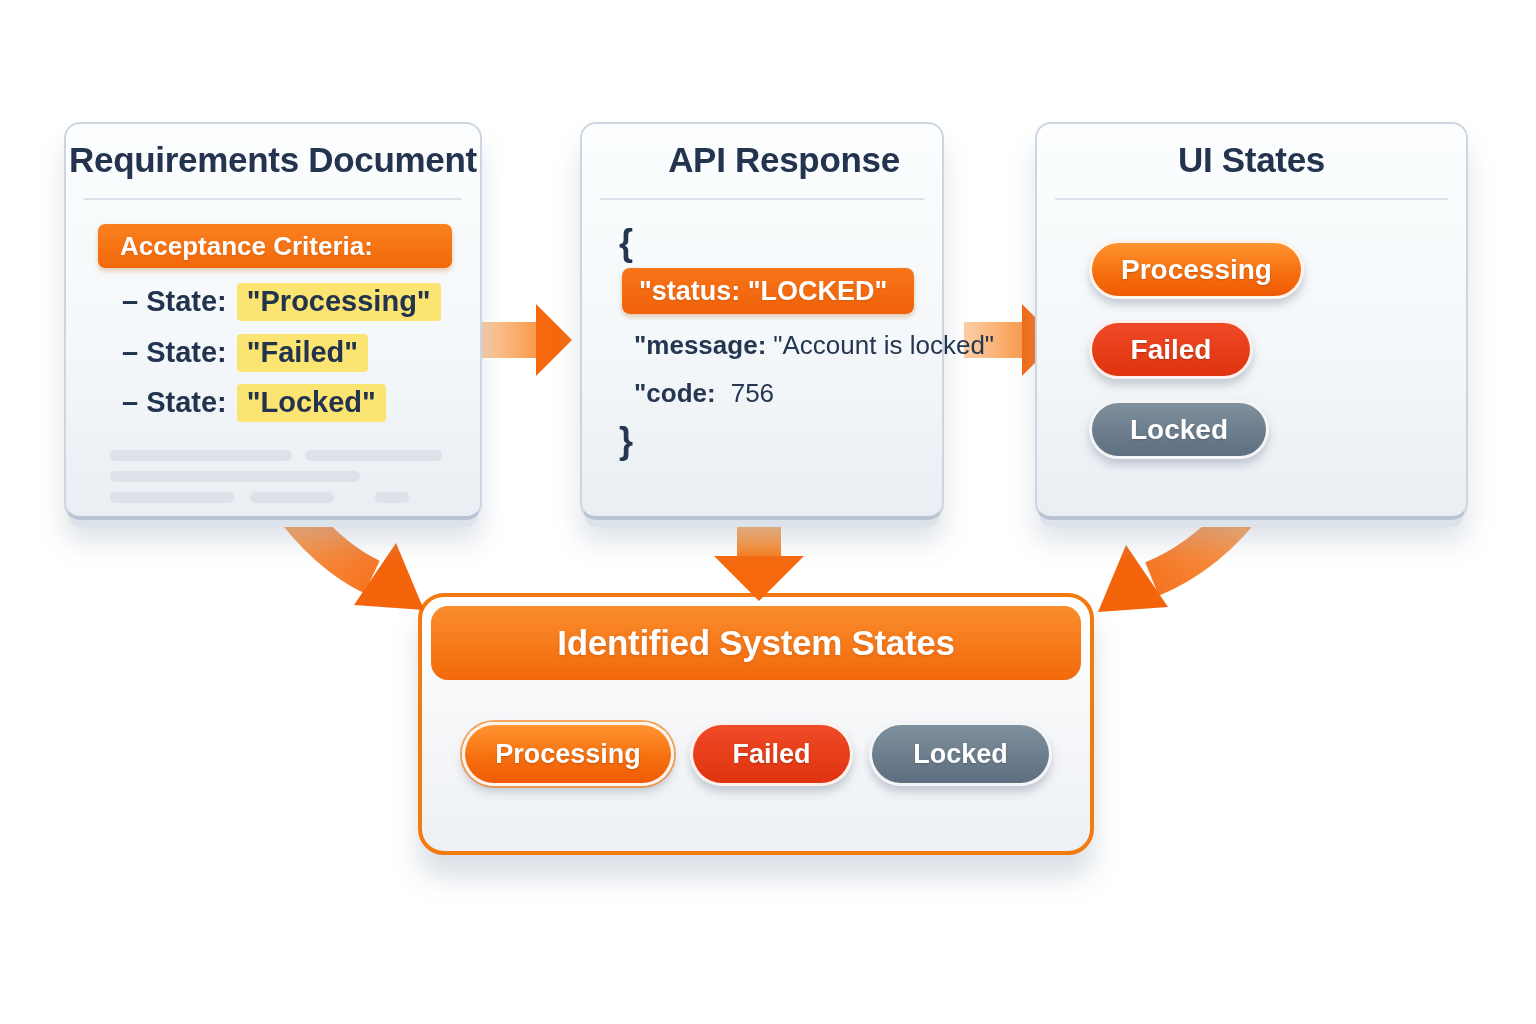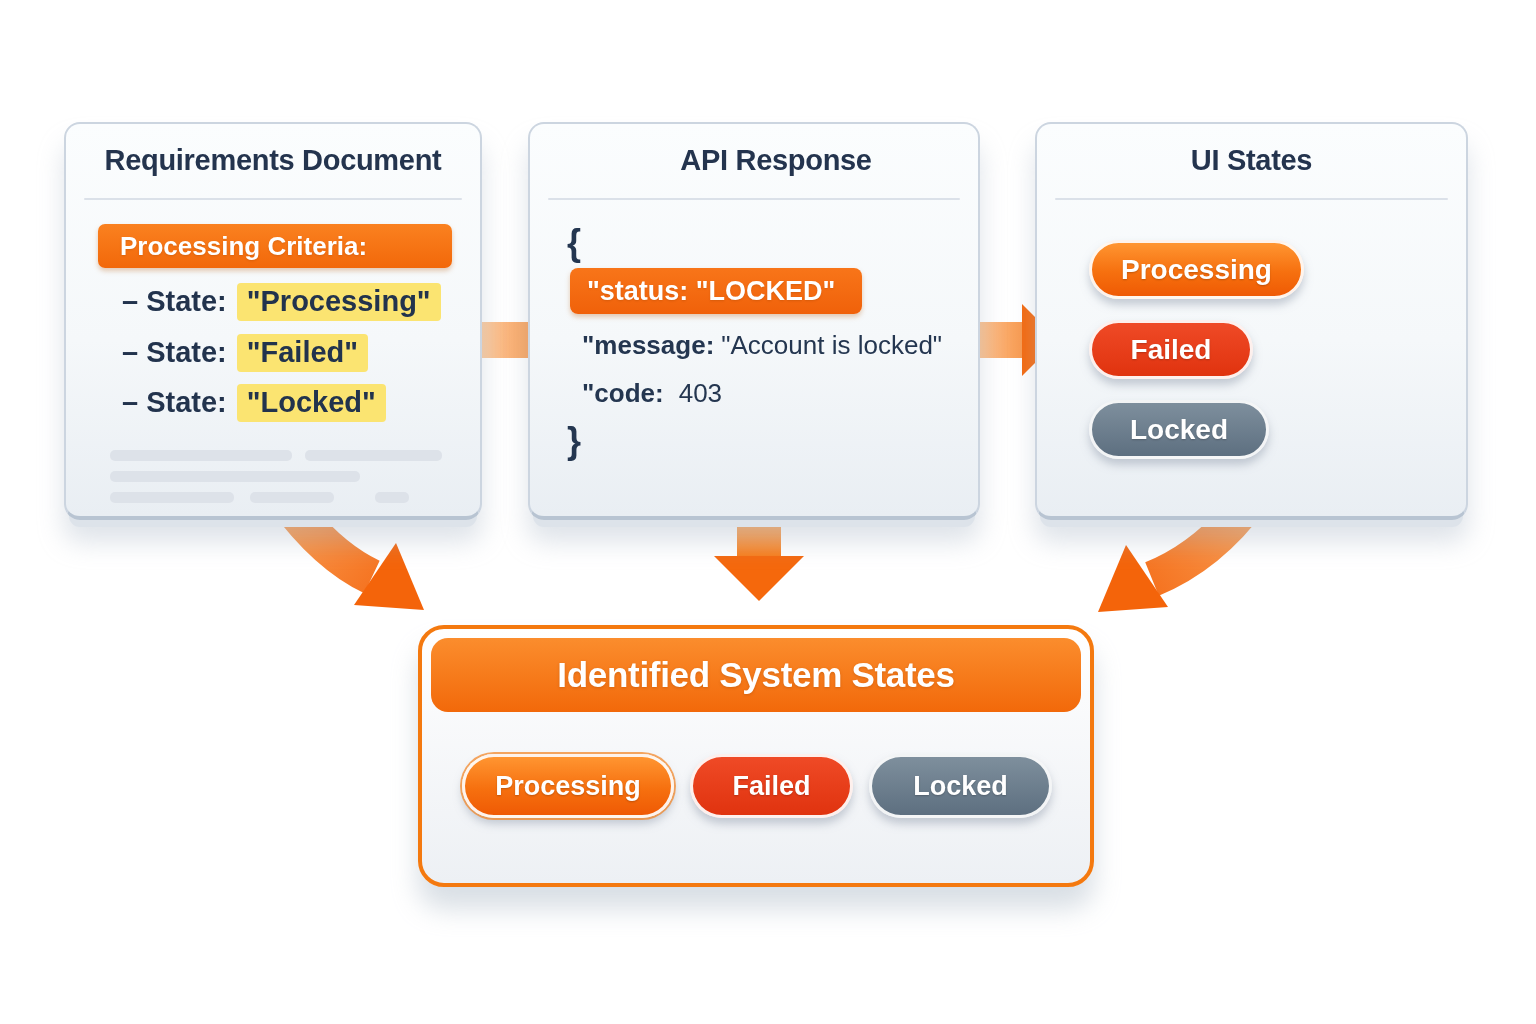--- a/index.html
+++ b/index.html
@@ -11,25 +11,25 @@
   }
   
   .panel{
     position:absolute;top:122px;height:398px;box-sizing:border-box;
     background:linear-gradient(180deg,#fbfdfe 0%,#f5f8fa 55%,#e9eef3 100%);
     border:2px solid #ccd5e0;border-bottom:4px solid #b8c4d2;border-radius:16px;
     box-shadow:0 12px 0 -5px #dde3ea,0 22px 26px rgba(168,182,198,.38);
     z-index:4;
   }
   .panel-1{left:64px;width:418px;}
-  .panel-2{left:528px;width:452px;padding-left:44px;}
+  .panel-2{left:580px;width:364px;padding-left:44px;}
   .panel-3{left:1035px;width:433px;}
   .panel-header{
     height:72px;display:flex;align-items:center;justify-content:center;
-    font-size:29px;font-weight:bold;color:#24344e;letter-spacing:-.3px;
+    font-size:35px;font-weight:bold;color:#24344e;letter-spacing:-.3px;
   }
   .panel-divider{
     position:absolute;left:18px;right:18px;top:74px;height:2px;
     background:#dbe1e9;border-radius:2px;
   }
   
   .criteria-box{
     position:absolute;left:32px;top:100px;width:354px;height:44px;
     background:linear-gradient(180deg,#fa8120 0%,#f2680a 100%);
     border-radius:7px;color:#ffffff;font-size:26px;font-weight:bold;
@@ -81,21 +81,20 @@
   .ui-pill.p0{top:116px;width:215px;}
   .ui-pill.p1{top:196px;width:164px;}
   .ui-pill.p2{top:276px;width:180px;}
   
   .summary-box{
     position:absolute;left:418px;top:593px;width:676px;height:262px;box-sizing:border-box;
     background:linear-gradient(180deg,#ffffff 0%,#edf0f4 100%);
     border:4px solid #f4790f;border-radius:26px;
     box-shadow:0 22px 26px rgba(170,184,198,.45);
     z-index:2;
-    margin-top:32px;
   }
   .summary-header{
     position:absolute;left:9px;right:9px;top:9px;height:74px;
     background:linear-gradient(180deg,#fb8d2d 0%,#f2690a 100%);
     border-radius:17px;display:flex;align-items:center;justify-content:center;
     color:#ffffff;font-size:35px;font-weight:bold;letter-spacing:-.3px;
     text-shadow:0 1px 3px rgba(140,60,0,.3);
   }
   .summary-pills{
     position:absolute;left:40px;top:125px;display:flex;gap:16px;
@@ -156,41 +155,41 @@
 
   <g>
     <path d="M 1254,495 Q 1211,555 1152,579" stroke="url(#gr)" stroke-width="36" fill="none"></path>
     <polygon points="1098,612 1168,607 1126,545" fill="#f4640a"></polygon>
   </g>
 </svg>
 
 <div class="panel panel-1">
   <div class="panel-header">Requirements Document</div>
   <div class="panel-divider"></div>
-  <div class="criteria-box">Processing Criteria:</div>
+  <div class="criteria-box">Acceptance Criteria:</div>
 
   <div class="state-row r0"><span>– State:</span><span class="state-highlight">"Processing"</span></div>
   <div class="state-row r1"><span>– State:</span><span class="state-highlight">"Failed"</span></div>
   <div class="state-row r2"><span>– State:</span><span class="state-highlight">"Locked"</span></div>
 
   <div class="ph-line" style="left:44px;top:326px;width:182px;"></div>
   <div class="ph-line" style="left:239px;top:326px;width:137px;"></div>
   <div class="ph-line" style="left:44px;top:347px;width:250px;"></div>
   <div class="ph-line" style="left:44px;top:368px;width:124px;"></div>
   <div class="ph-line" style="left:184px;top:368px;width:84px;"></div>
   <div class="ph-line" style="left:309px;top:368px;width:34px;"></div>
 </div>
 
 <div class="panel panel-2">
   <div class="panel-header">API Response</div>
   <div class="panel-divider"></div>
   <div class="code-text brace brace-open">{</div>
   <div class="status-box">"status: "LOCKED"</div>
   <div class="code-text json-line msg"><span class="k">"message:</span><span class="v">"Account is locked"</span></div>
-  <div class="code-text json-line code"><span class="k">"code:</span><span class="v">403</span></div>
+  <div class="code-text json-line code"><span class="k">"code:</span><span class="v">756</span></div>
   <div class="code-text brace brace-close">}</div>
 </div>
 
 <div class="panel panel-3">
   <div class="panel-header">UI States</div>
   <div class="panel-divider"></div>
   <div class="pill pill-processing ui-pill p0">Processing</div>
   <div class="pill pill-failed ui-pill p1">Failed</div>
   <div class="pill pill-locked ui-pill p2">Locked</div>
 </div>

